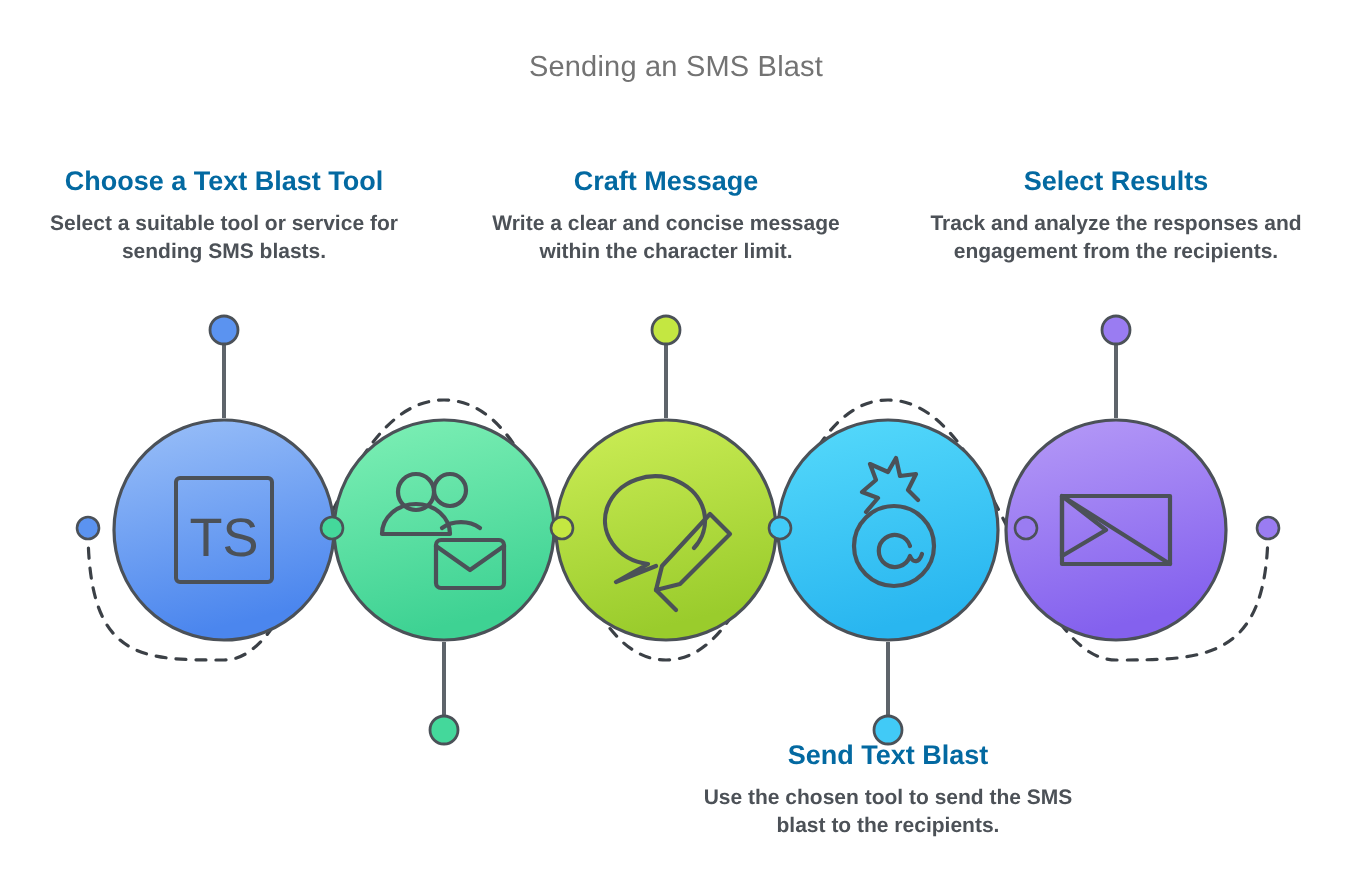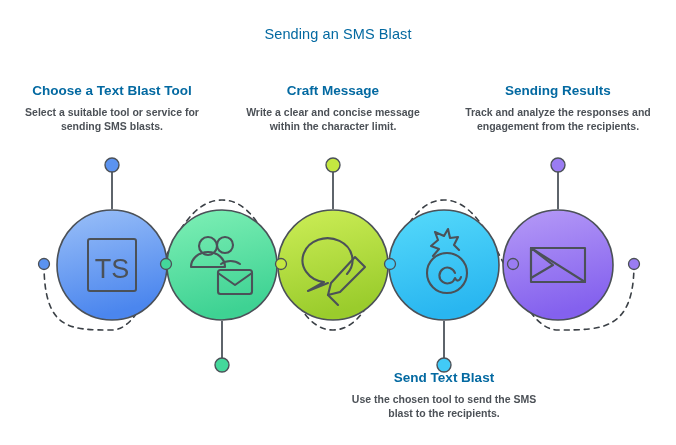--- a/index.html
+++ b/index.html
@@ -10,21 +10,21 @@
     color:#3c4043;
     overflow:hidden;
     position:relative;
   }
   #stage{position:relative;width:676px;height:445px;}
 
   #title{
     position:absolute;left:0;top:26px;width:676px;
     text-align:center;
     font-size:14.5px;
-    color:#0369a1;
+    color:#737373;
     letter-spacing:.1px;
   }
 
   svg.layer{position:absolute;left:0;top:0;width:676px;height:445px;}
   #pathLayer{z-index:1;}
   #nodeLayer{z-index:3;}
 
   .label-block{position:absolute;text-align:center;z-index:4;}
   .label-title{
     font-size:13.5px;font-weight:bold;color:#0369a1;
@@ -145,17 +145,17 @@
       </div>
       <div class="label-block" style="left: 233px; width: 200px; top: 83px;">
         <div class="label-title">Craft Message</div>
         <div class="label-desc">Write a clear and concise message within the character limit.</div>
       </div>
       <div class="label-block" style="left: 344px; width: 200px; top: 370px;">
         <div class="label-title">Send Text Blast</div>
         <div class="label-desc">Use the chosen tool to send the SMS blast to the recipients.</div>
       </div>
       <div class="label-block" style="left: 458px; width: 200px; top: 83px;">
-        <div class="label-title">Sending Results</div>
+        <div class="label-title">Select Results</div>
         <div class="label-desc">Track and analyze the responses and engagement from the recipients.</div>
       </div>
     </div>
 </div>
 
 </body></html>

